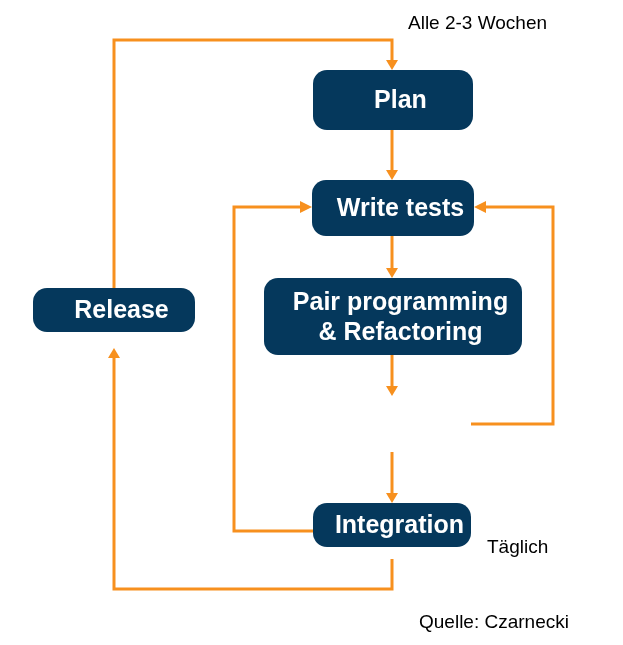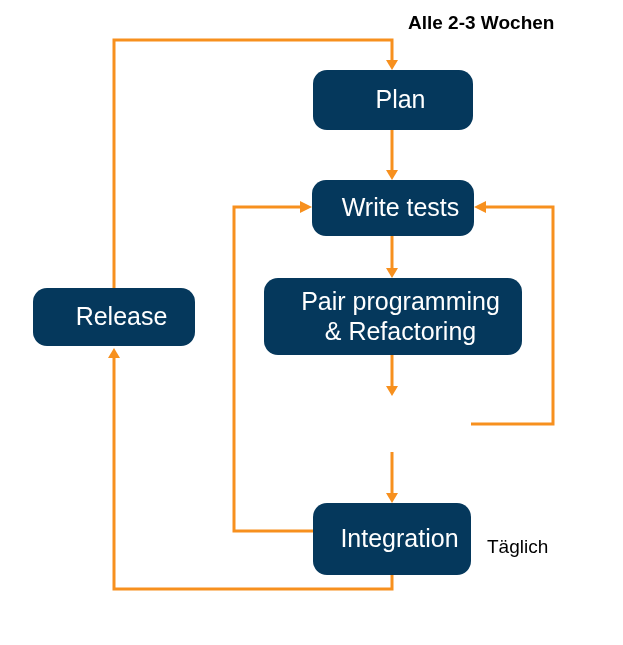--- a/index.html
+++ b/index.html
@@ -38,38 +38,38 @@
     align-items: center;
     justify-content: center;
     text-align: center;
     line-height: 1.18;
     box-sizing: border-box;
   }
   .node-label {
     display: block;
     width: 100%;
     white-space: pre-line;
-    font-weight: 400;
+    font-weight: 700;
     padding-left: 15px;
   }
   .note {
     position: absolute;
     color: #000000;
     font-size: 19px;
     white-space: nowrap;
   }
   
   #node-plan        { left: 313px; top: 70px;  width: 160px; height: 60px; font-size: 25px; }
   #node-write-tests { left: 312px; top: 180px; width: 162px; height: 56px; font-size: 25px; }
   #node-pair        { left: 264px; top: 278px; width: 258px; height: 77px; font-size: 25px; }
   #node-test        { left: 313px; top: 396px; width: 158px; height: 56px; font-size: 25px; }
-  #node-integration { left: 313px; top: 503px; width: 158px; height: 72px; font-size: 25px; }
-  #node-release     { left: 33px;  top: 288px; width: 162px; height: 58px; font-size: 25px; }
+  #node-integration { left: 313px; top: 503px; width: 158px; height: 44px; font-size: 25px; }
+  #node-release     { left: 33px;  top: 288px; width: 162px; height: 44px; font-size: 25px; }
   
-  #note-cadence { left: 408px; top: 12px; font-weight: bold; }
+  #note-cadence { left: 408px; top: 12px; }
   #note-daily   { left: 487px; top: 536px; }
   #note-source  { left: 419px; top: 611px; }
 </style>
 </head>
 <body>
 
 <div id="diagram-root">
 
   <svg class="connectors" viewBox="0 0 623 645">
     <defs>
@@ -138,14 +138,15 @@
   </div>
 
   <div class="node" id="node-release">
     <span class="node-label">Release</span>
   </div>
 
   <div class="note" id="note-cadence">Alle 2-3 Wochen</div>
 
   <div class="note" id="note-daily">Täglich</div>
 
+  <div class="note" id="note-source">Quelle: Czarnecki</div>
 
 </div>
 
 </body></html>

